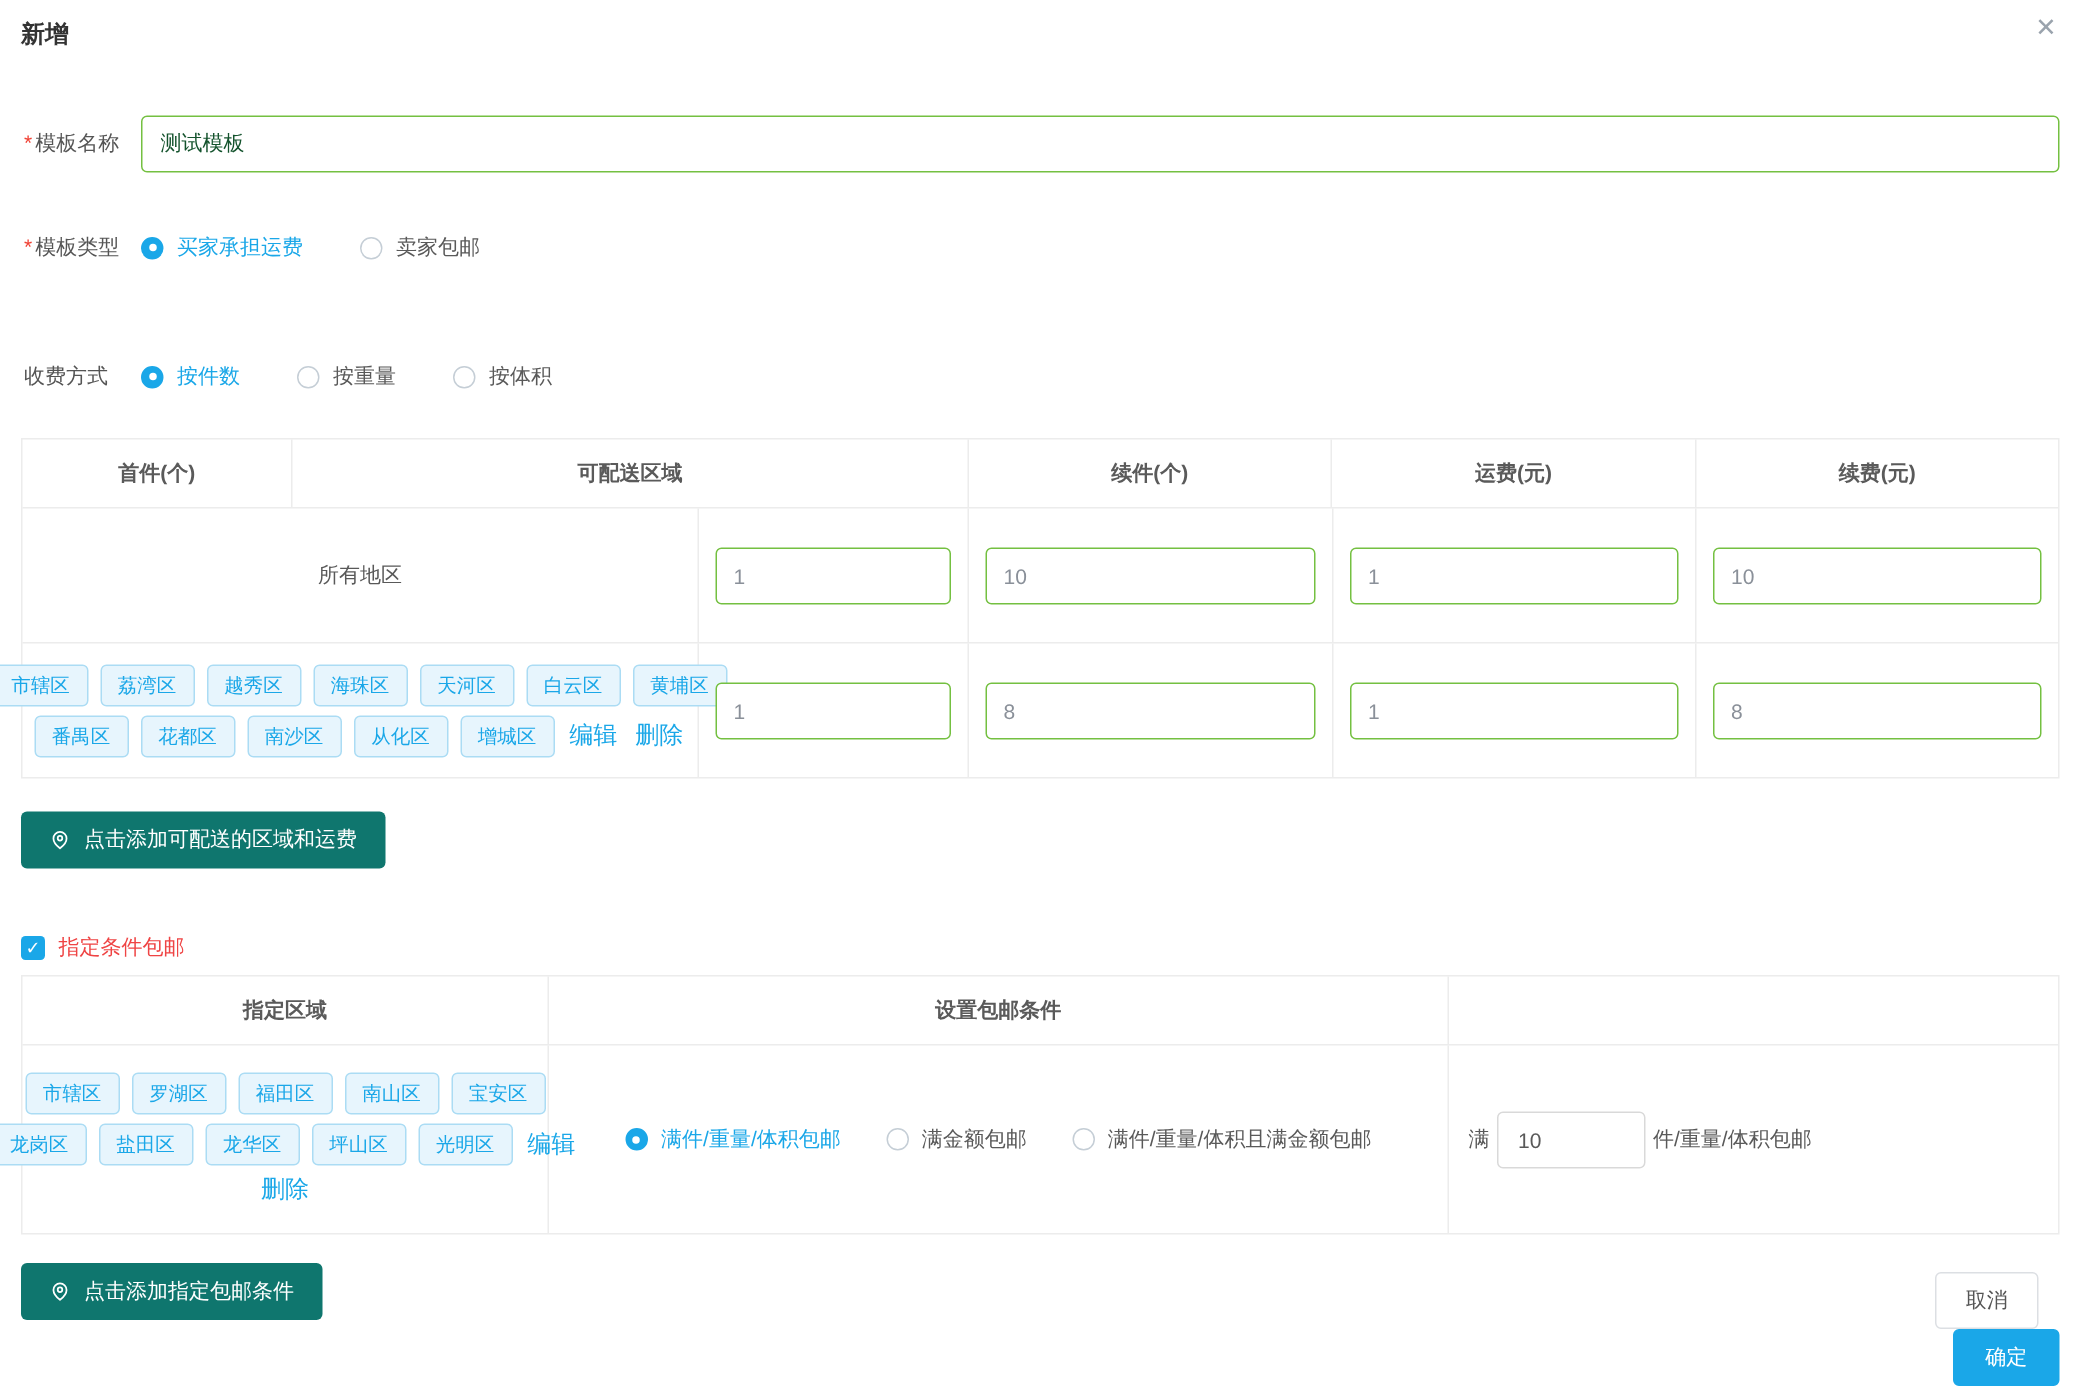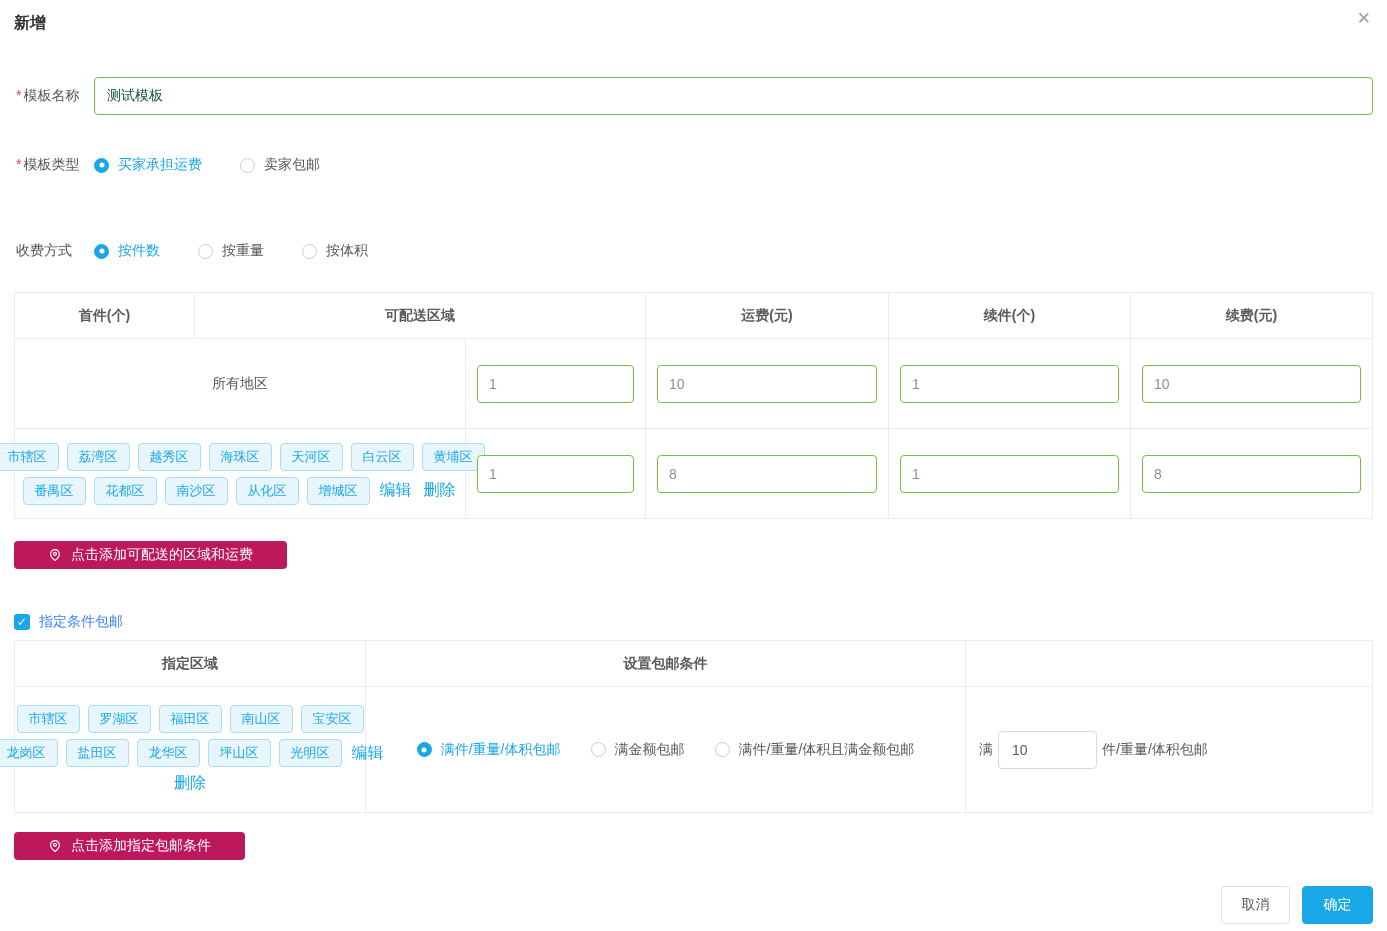--- a/index.html
+++ b/index.html
@@ -81,54 +81,54 @@
   .tag-line { display: flex; align-items: center; justify-content: center; margin: 3px 0; }
   .region-tag {
     background: #e7f5fd; border: 1px solid #abdcf4; color: #1aa7e8;
     border-radius: 4px; padding: 4px 11px; font-size: 13px;
     margin: 0 4px; white-space: nowrap; cursor: default;
   }
   .tag-link { color: #1aa7e8; margin: 0 6px; cursor: pointer; font-size: 16px; white-space: nowrap; }
 
   
   .add-btn {
-    margin-top: 22px; height: 28px; display: inline-flex; align-items: center;
-    background: #be185d; color: #fff; border: none; border-radius: 4px;
-    padding: 0 34px; font-size: 14px; cursor: pointer; font-family: inherit;
+    margin-top: 22px; height: 38px; display: inline-flex; align-items: center;
+    background: #0f766e; color: #fff; border: none; border-radius: 4px;
+    padding: 0 19px; font-size: 14px; cursor: pointer; font-family: inherit;
   }
   .add-btn .pin-icon { margin-right: 9px; display: inline-flex; }
   .add-btn-2 { margin-top: 19px; }
 
   
   .checkbox-row { display: flex; align-items: center; margin-top: 44px; cursor: pointer; }
   .checkbox-box {
     width: 16px; height: 16px; border-radius: 3px; background: #1aa7e8;
     color: #fff; font-size: 12px; display: flex; align-items: center; justify-content: center;
     flex: none; line-height: 1;
   }
-  .checkbox-label { color: #3b82f6; margin-left: 9px; }
+  .checkbox-label { color: #ef4444; margin-left: 9px; }
 
   
   .cond-table { margin-top: 9px; }
   .cond-table .c0 { width: 351px; }
   .cond-table .c1 { width: 600px; }
   .cond-table .c2 { width: 406px; flex: 1; }
   .cond-table .t-body .t-cell { height: 125px; }
   .cond-table .radio-item { margin-right: 30px; }
   .cond-table .radio-item:last-child { margin-right: 0; }
   .threshold-cell { justify-content: flex-start; padding-left: 13px; }
   .threshold-input {
     width: 99px; height: 38px; border: 1px solid #d9d9d9; border-radius: 4px;
     padding: 0 13px; font-size: 14px; color: #595959; outline: none; margin: 0 5px;
     font-family: inherit;
   }
   .threshold-text { color: #595959; }
 
   
-  .footer { position: absolute; right: 14px; bottom: 7px; display: flex; }
+  .footer { position: absolute; right: 14px; bottom: 7px; display: flex; flex-direction: column; }
   .btn { height: 38px; border-radius: 4px; font-size: 14px; cursor: pointer; font-family: inherit; }
   .btn-cancel { width: 69px; background: #fff; border: 1px solid #dcdfe3; color: #555; }
   .btn-confirm { width: 71px; background: #1aa7e8; border: 1px solid #1aa7e8; color: #fff; margin-left: 12px; }
 </style>
 </head>
 <body>
 
 <div class="dialog">
 
   <div class="dialog-title">新增</div>
@@ -172,22 +172,22 @@
         <span class="radio-label">按体积</span>
       </div>
     </div>
   </div>
 
   
   <div class="grid-table shipping-table">
     <div class="t-row t-head">
       <div class="t-cell c1">首件(个)</div>
       <div class="t-cell c0">可配送区域</div>
+      <div class="t-cell c3">续件(个)</div>
       <div class="t-cell c2">运费(元)</div>
-      <div class="t-cell c3">续件(个)</div>
       <div class="t-cell c4">续费(元)</div>
     </div>
     <div class="t-row t-body">
       <div class="t-cell c0">所有地区</div>
       <div class="t-cell c1 input-cell">
         <div class="cell-input-wrap">
             <input class="table-input" type="text" value="1" style="">
           </div>
       </div>
       <div class="t-cell c2 input-cell">

